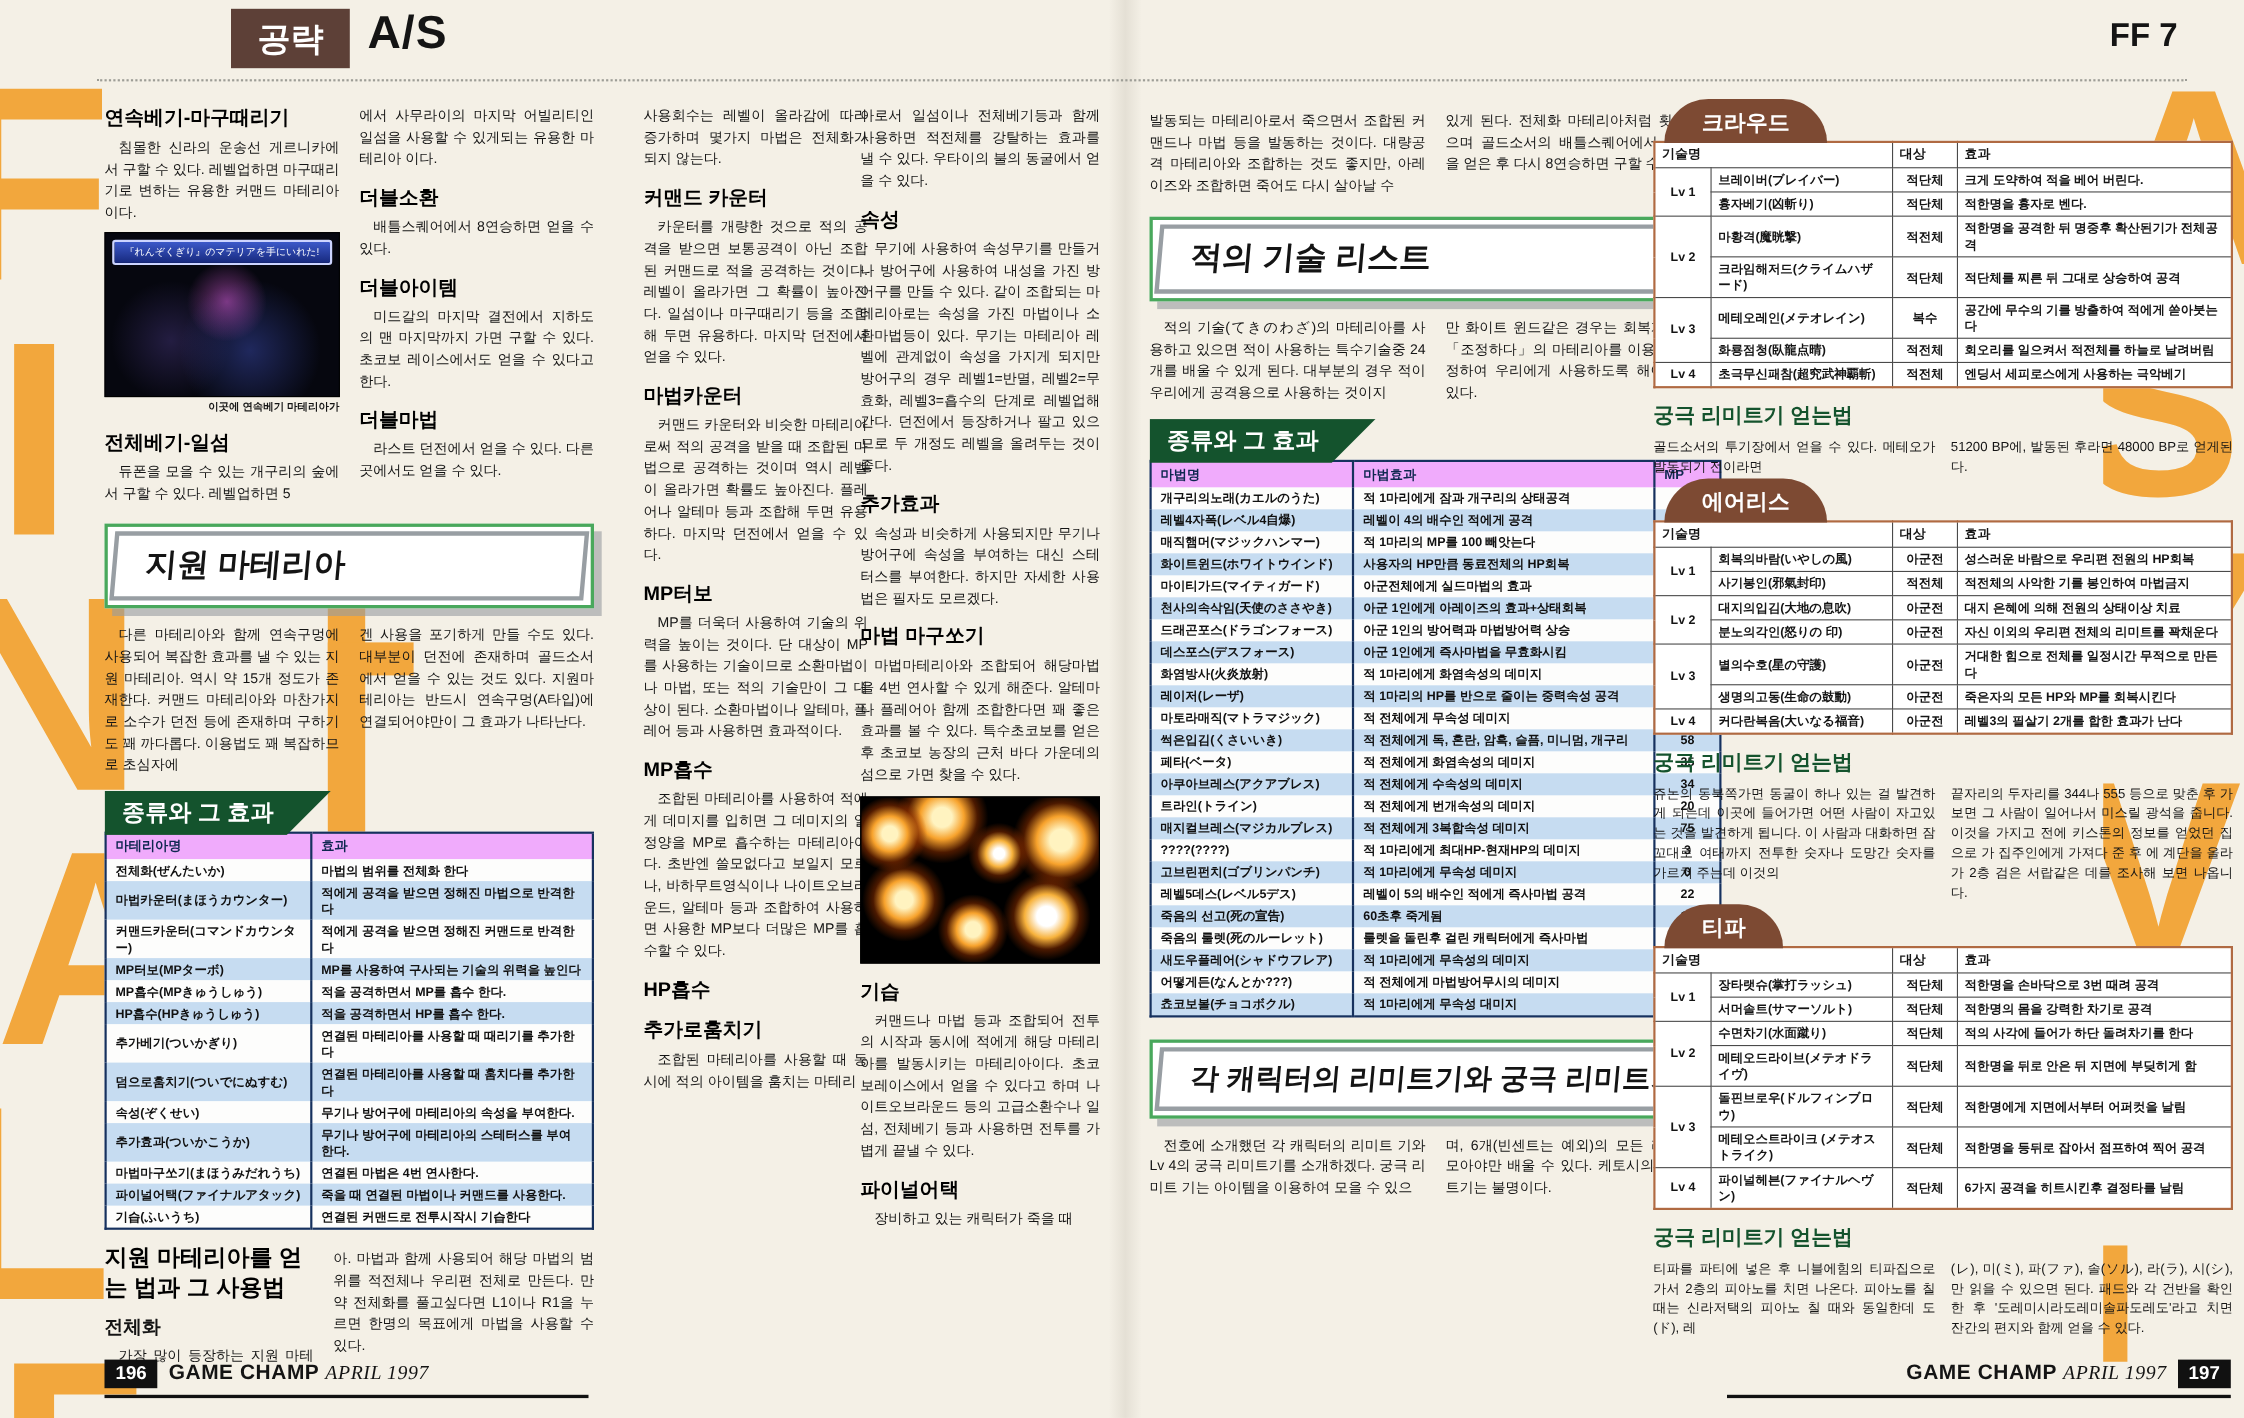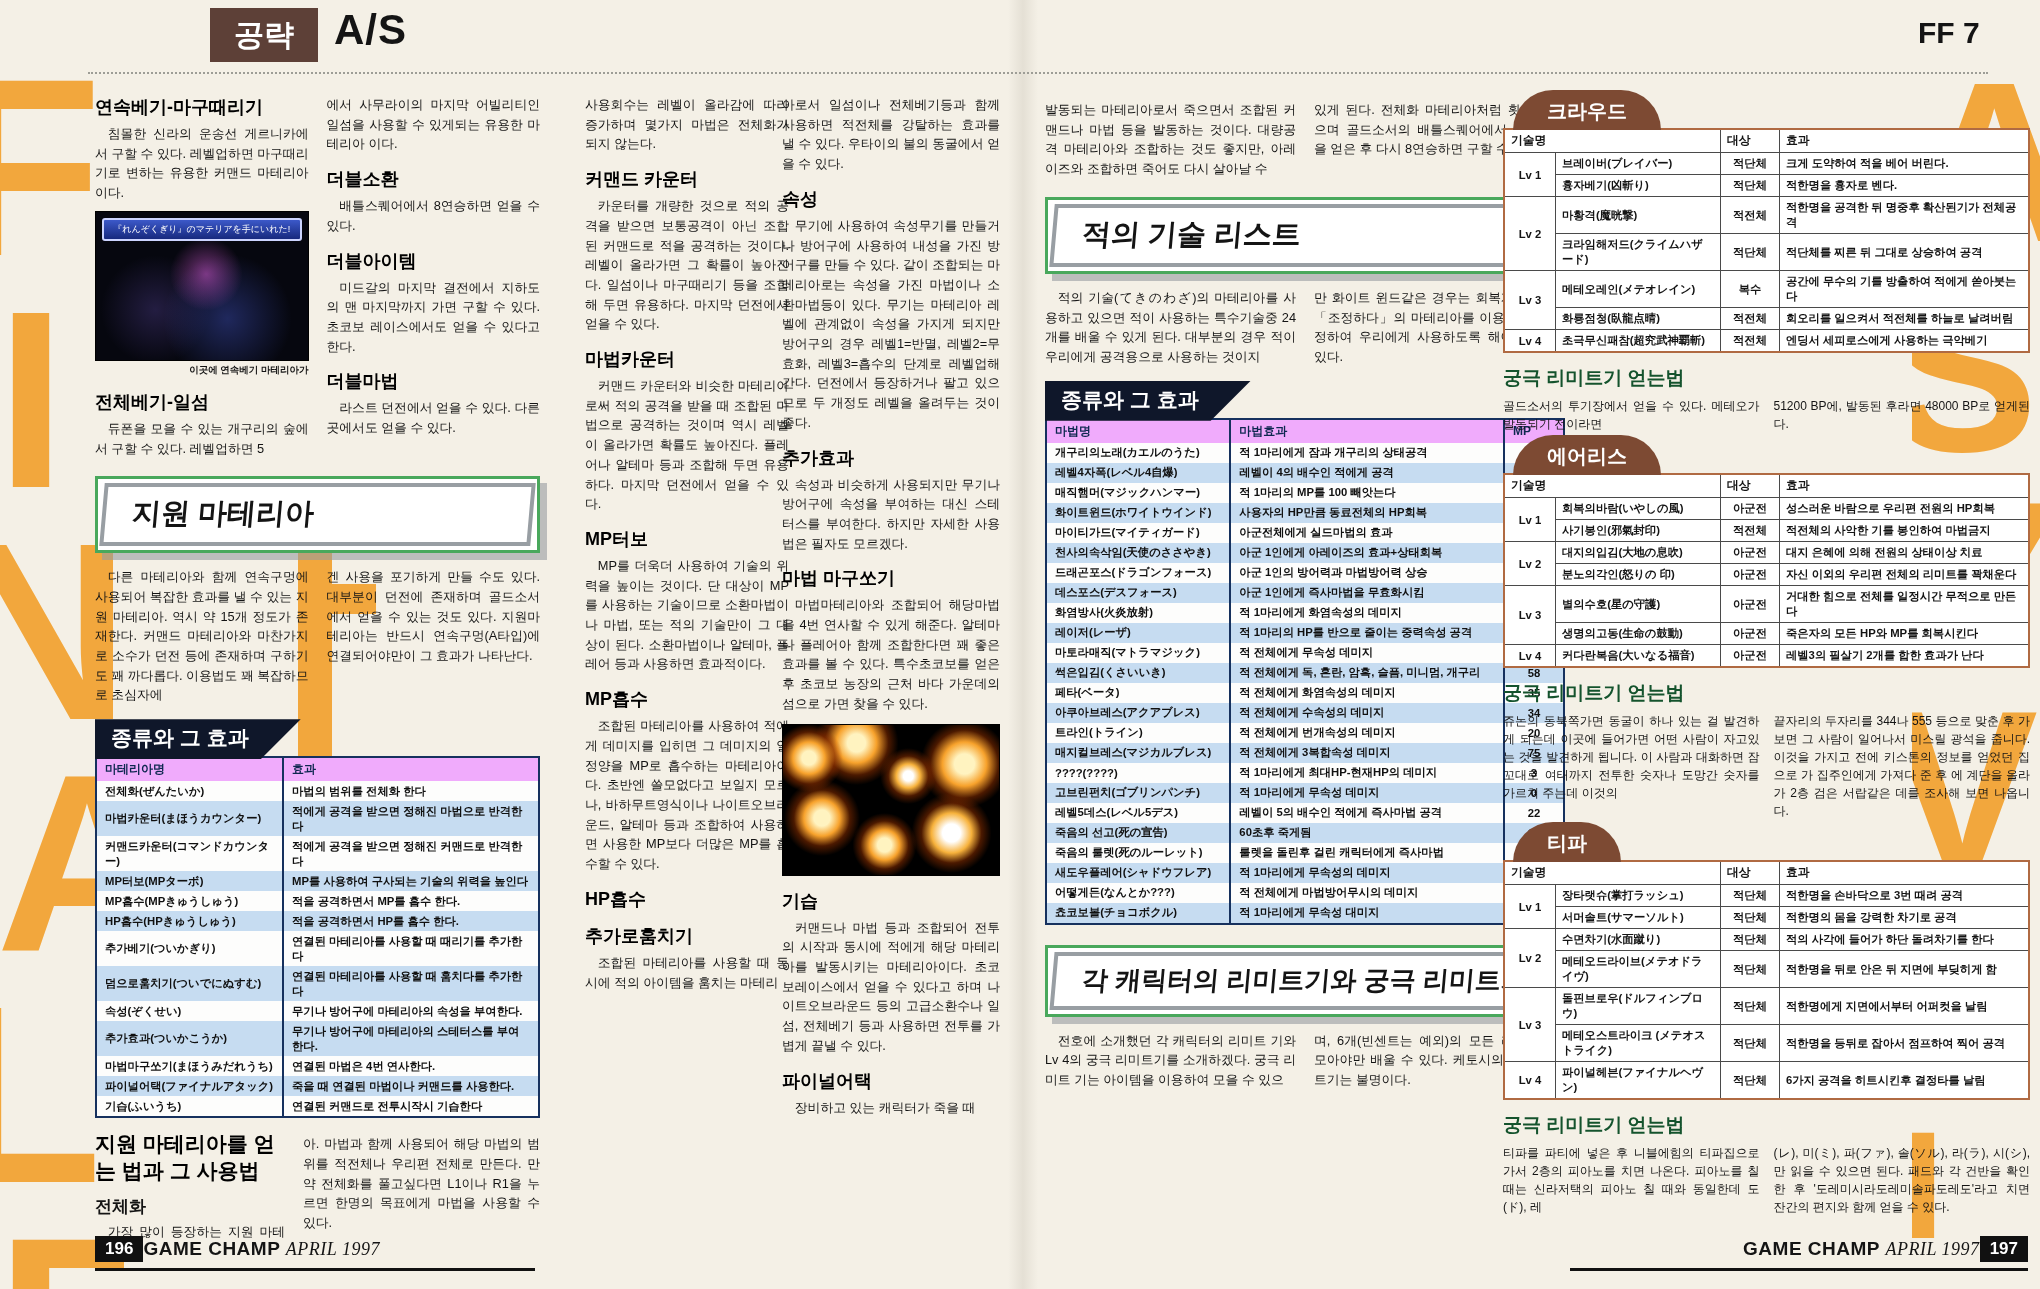--- a/index.html
+++ b/index.html
@@ -46,21 +46,21 @@
       radial-gradient(circle at 34% 12%,#fff3c0 0 9px,#f7a22c 20px,rgba(150,50,0,.5) 32px,rgba(0,0,0,0) 42px),
       radial-gradient(circle at 58% 34%,#ffffff 0 5px,#f7b23c 12px,rgba(150,50,0,.5) 20px,rgba(0,0,0,0) 28px),
       radial-gradient(circle at 84% 26%,#fff3c0 0 10px,#f7a22c 22px,rgba(150,50,0,.5) 34px,rgba(0,0,0,0) 44px),
       radial-gradient(circle at 18% 62%,#fff3c0 0 8px,#f7a22c 18px,rgba(150,50,0,.5) 28px,rgba(0,0,0,0) 38px),
       radial-gradient(circle at 47% 80%,#fff3c0 0 7px,#f7a22c 15px,rgba(150,50,0,.5) 24px,rgba(0,0,0,0) 32px),
       radial-gradient(circle at 78% 72%,#ffffff 0 9px,#f7b23c 20px,rgba(150,50,0,.5) 30px,rgba(0,0,0,0) 40px),#000;}
   
   .script-box{background:#fff;border:3px solid #49a85c;box-shadow:7px 7px 0 rgba(150,155,160,.6);padding:4px;margin:16px 0 14px;}
   .script-inner{border:4px solid #989ea3;padding:7px 10px 8px 26px;font-size:29px;font-weight:800;transform:skewX(-5deg);white-space:nowrap;overflow:hidden;}
   
-  .band{display:inline-block;position:relative;z-index:2;background:#0f172a;color:#fff;font-weight:800;font-size:21px;
+  .band{display:inline-block;position:relative;z-index:2;background:#14532d;color:#fff;font-weight:800;font-size:21px;
     padding:5px 52px 7px 16px;margin:12px 0 -3px;clip-path:polygon(0 0,100% 0,calc(100% - 40px) 100%,0 100%);}
   table.data-table{width:100%;border-collapse:collapse;border:2px solid #16315e;background:#fdfdfc;font-weight:700;}
   table.data-table th{background:#f0abfc;color:#0e2750;text-align:left;padding:3px 8px;font-size:12px;border-top:2px solid #16315e;}
   table.data-table td{padding:2.5px 8px;font-size:11.3px;color:#101010;}
   table.data-table th:nth-child(n+2),table.data-table td:nth-child(n+2){border-left:2px solid #16315e;}
   table.data-table tbody tr:nth-child(even){background:#c6dcf1;}
   td.mp,th.mp{text-align:center;width:42px;}
   
   .char-tab{display:inline-block;background:#7d4a33;color:#fff;font-weight:800;font-size:20px;
     padding:8px 34px 5px;border-radius:60px 60px 0 0;margin:0 0 0 10px;position:relative;top:2px;}
@@ -69,21 +69,21 @@
   table.char-table th{font-weight:800;font-size:11.8px;background:#fff;}
   td.lv{font-weight:800;text-align:center !important;width:38px;font-size:12px;}
   td.tgt{width:46px;text-align:center !important;}
   td.skl{width:152px;}
   .howto-h{font-size:19px;font-weight:700;margin:12px 0 6px;color:#14532d;}
   .howto-cols{display:flex;gap:14px;font-size:12px;line-height:1.5;text-align:justify;}
   .howto-cols>div{flex:1;}
   .howto-big{font-size:21px;font-weight:800;line-height:1.3;margin:4px 0 10px;color:#000;}
   .howto-sub{font-size:17px;font-weight:800;margin:10px 0 4px;}
   
-  .footer{position:absolute;z-index:3;display:flex;align-items:center;
+  .footer{position:absolute;z-index:3;display:flex;align-items:center;gap:10px;
     border-bottom:3px solid #111;padding-bottom:6px;}
   .pageno{background:#111;color:#fff;font-weight:800;font-size:17px;padding:3px 10px;}
   .brand{font-weight:800;font-size:19px;letter-spacing:.5px;}
   .brand .date{font-family:"Liberation Serif","DejaVu Serif",serif;font-style:italic;font-weight:400;font-size:18px;}
   #footer-left{left:95px;top:1236px;width:440px;}
   #footer-right{left:1570px;top:1236px;width:458px;justify-content:flex-end;}
   
   #l12{left:95px;top:95px;width:445px;}
   #col3{left:585px;top:95px;width:204px;}
   #col4{left:782px;top:95px;width:218px;}

